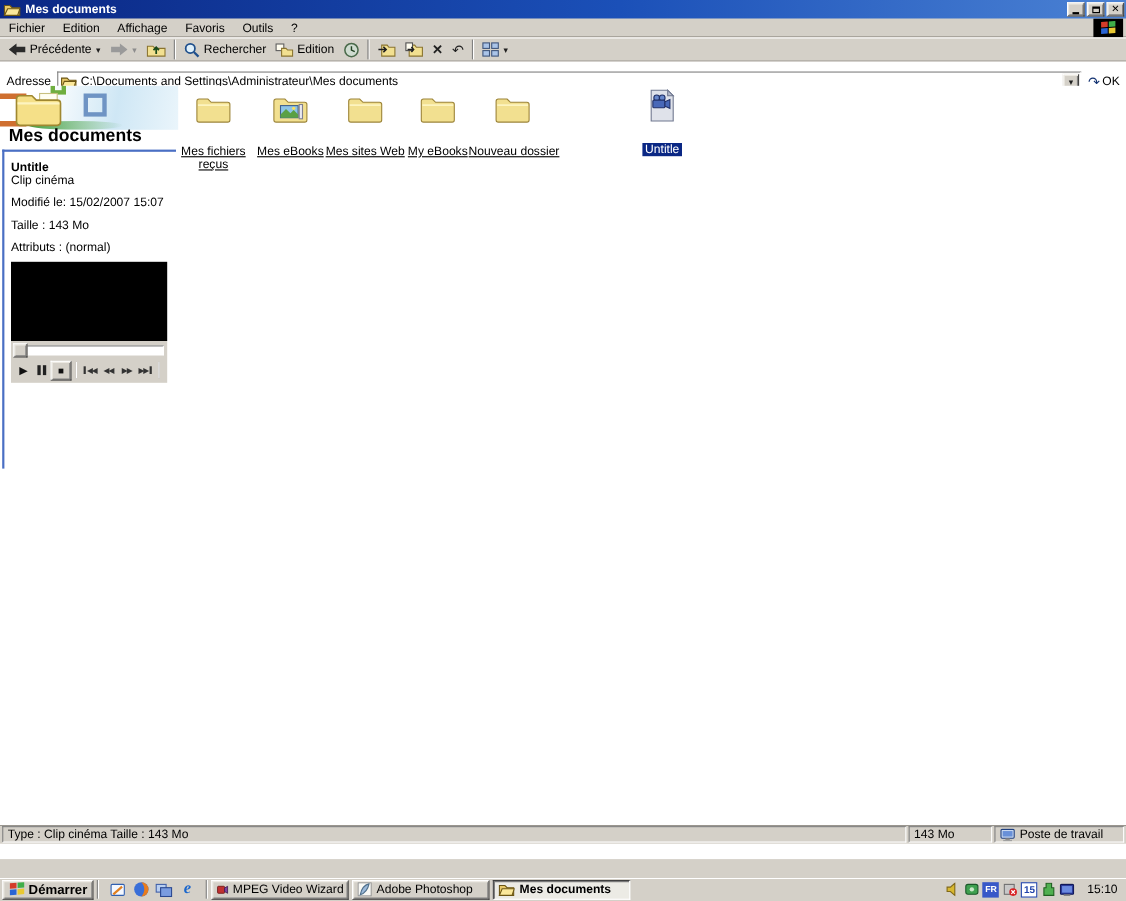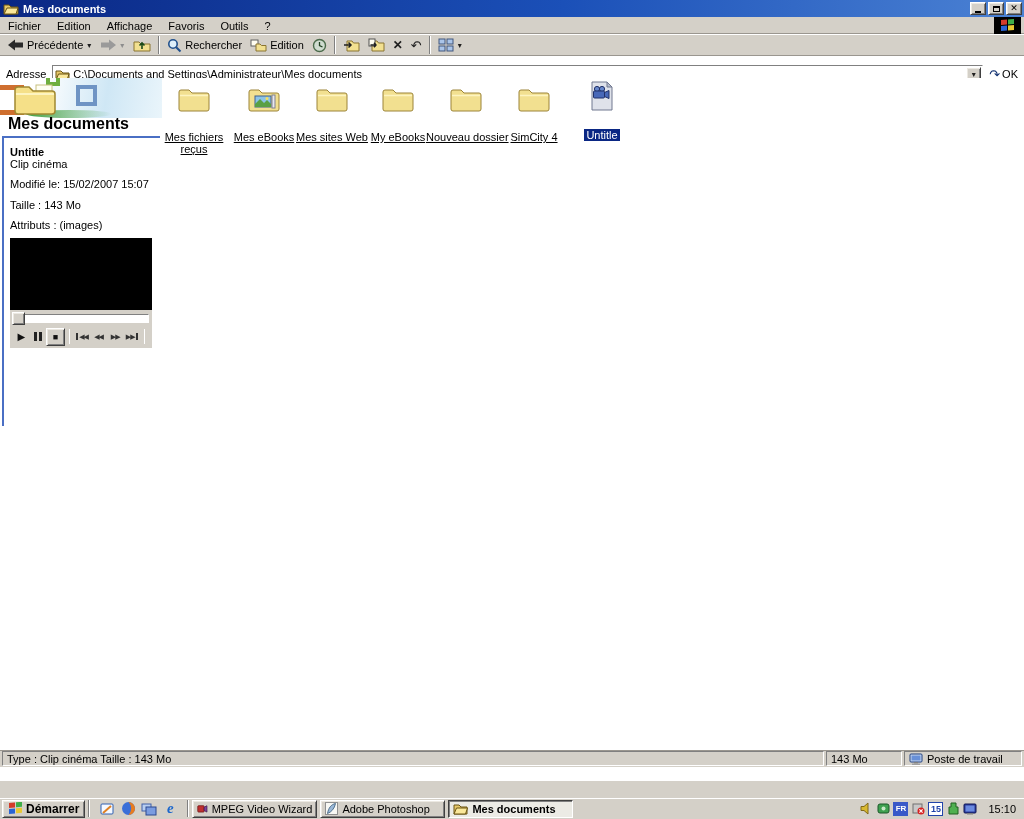--- a/index.html
+++ b/index.html
@@ -272,21 +272,21 @@
         </svg>
       </div>
       <div class="paneltitle">Mes documents</div>
       <div class="underline"></div>
       <div class="leftstripe"></div>
 
       <div class="wline bold" style="top:68px">Untitle</div>
       <div class="wline" style="top:80px">Clip cinéma</div>
       <div class="wline" style="top:100px">Modifié le: 15/02/2007 15:07</div>
       <div class="wline" style="top:121px">Taille : 143 Mo</div>
-      <div class="wline" style="top:141px">Attributs : (images)</div>
+      <div class="wline" style="top:141px">Attributs : (normal)</div>
 
       <div class="media">
         <div class="video"></div>
         <div class="mediabar">
           <div class="seek">
             <div class="track sunken"></div>
             <div class="thumb raised"></div>
           </div>
           <div class="mctrl">
             <div class="mbtn">
@@ -359,27 +359,20 @@
     </div>
 
     <div class="file-item" style="left:426px; top:7px">
       <svg width="34" height="28" viewBox="0 0 34 28">
         <path d="M2 7 Q2 5 4 5 L12 5 L15 8 L30 8 Q32 8 32 10 L32 24 Q32 26 30 26 L4 26 Q2 26 2 24 Z" fill="#f2e090" stroke="#9c8438"></path>
         <path d="M3 10.5 L31 10.5" stroke="#fdf4c0" stroke-width="1.5"></path>
       </svg>
       <div class="file-label nowrap">Nouveau dossier</div>
     </div>
 
-    <div class="file-item" style="left:494px; top:7px">
-      <svg width="34" height="28" viewBox="0 0 34 28">
-        <path d="M2 7 Q2 5 4 5 L12 5 L15 8 L30 8 Q32 8 32 10 L32 24 Q32 26 30 26 L4 26 Q2 26 2 24 Z" fill="#f2e090" stroke="#9c8438"></path>
-        <path d="M3 10.5 L31 10.5" stroke="#fdf4c0" stroke-width="1.5"></path>
-      </svg>
-      <div class="file-label nowrap">SimCity 4</div>
-    </div>
 
     <div class="file-item" style="left:562px; top:3px">
       <svg width="26" height="30" viewBox="0 0 26 30">
         <path d="M3 1 L18 1 L23 6 L23 29 L3 29 Z" fill="#dfe2ea" stroke="#707890"></path>
         <path d="M18 1 L18 6 L23 6 Z" fill="#b8bece" stroke="#707890"></path>
         <circle cx="8" cy="8" r="2.6" fill="#6888cc" stroke="#203068"></circle>
         <circle cx="13" cy="8" r="2.6" fill="#6888cc" stroke="#203068"></circle>
         <rect x="4.5" y="10" width="11" height="7" rx="1" fill="#4868b8" stroke="#203068"></rect>
         <path d="M15.5 11.5 L20 9.5 L20 17.5 L15.5 15.5 Z" fill="#4868b8" stroke="#203068"></path>
       </svg>

